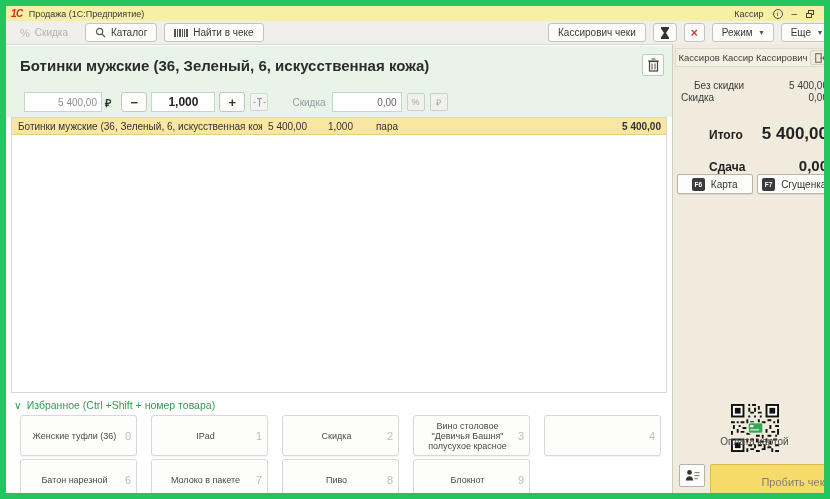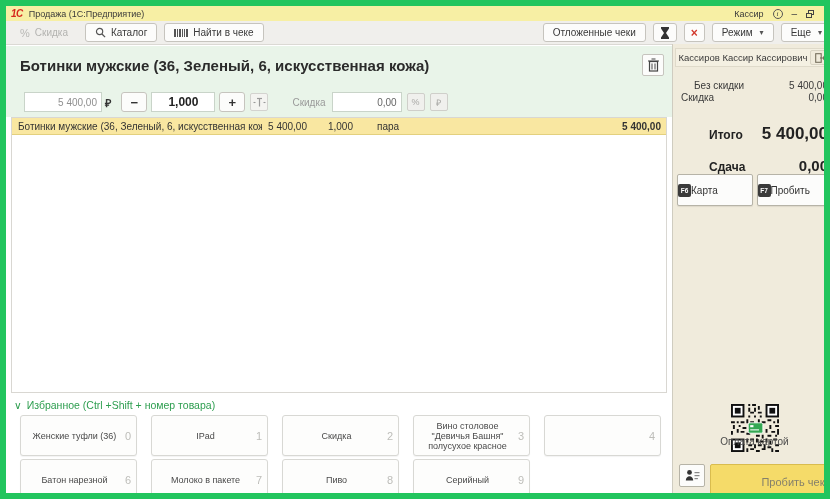--- a/index.html
+++ b/index.html
@@ -52,21 +52,21 @@
   .minibtn { width:18px; height:18px; margin-left:5px; background:#F0F0ED; border:1px solid #CFCFCA; border-radius:2px;
     font-size:9px; color:#a9a9a6; display:flex; align-items:center; justify-content:center; }
 
   .list-frame { position:absolute; left:5px; top:111px; width:656px; height:276px; background:#fff;
     border:1px solid #D9D7D2; }
   .receipt-row { display:flex; align-items:center; height:17px; background:#F9E7A1;
     border-bottom:1px solid #E3D07E; font-size:10px; color:#333; }
   .rc-name { flex:0 0 250px; padding-left:6px; white-space:nowrap; overflow:hidden; }
   .rc-price { flex:0 0 45px; text-align:right; }
   .rc-qty { flex:0 0 46px; text-align:right; }
-  .rc-unit { flex:0 0 60px; padding-left:24px; }
+  .rc-unit { flex:0 0 60px; padding-left:8px;text-align:center; }
   .rc-sum { flex:1; text-align:right; font-weight:bold; padding-right:5px; }
 
   
   .fav-header { position:absolute; left:8px; top:393px; font-size:10.5px; color:#2E9E50; display:flex; align-items:center; gap:5px; }
   .fav-grid { position:absolute; left:14px; top:409px; width:644px; display:flex; flex-wrap:wrap; gap:3px 14px; }
   .tile { position:relative; flex:0 0 117px; height:41px; background:#FDFDFC; border:1px solid #D8D8D4;
     border-radius:3px; box-shadow:0 1px 1px rgba(0,0,0,0.05); display:flex; align-items:center; justify-content:center; }
   .tile-label { font-size:9px; color:#4a4a4a; text-align:center; line-height:10px; padding:2px 16px 2px 8px; }
   .tile-num { position:absolute; right:5px; top:50%; transform:translateY(-50%); font-size:11px; color:#BDBDB9; }
 
@@ -80,22 +80,22 @@
     background:#F0EBDC; border:1px solid #D8D3C3; border-radius:2px; }
   .sum-row { position:absolute; left:8px; right:8px; display:flex; justify-content:space-between;
     font-size:10px; color:#3a3a3a; }
   .sum-row.r1 { top:36px;margin-left:13px; } .sum-row.r2 { top:48px; }
   .total-row { position:absolute; left:8px; right:8px; display:flex; justify-content:space-between; align-items:baseline; }
   .total-row.itogo { top:80px; } .total-row.sdacha { top:113px; }
   .big-label { font-size:12px; font-weight:bold; color:#222;margin-left:28px; }
   .big-value { font-size:17px; font-weight:bold; color:#222; }
   .mid-value { font-size:15px; font-weight:bold; color:#222; }
   .pay-row { position:absolute; left:4px; right:4px; top:130px; display:flex; gap:4px; }
-  .paybtn { flex:1; height:32px; background:#FCFCFB; border:1px solid #B6B3A7; border-radius:2px;
-    display:flex; align-items:center; font-size:10px; color:#333;
+  .paybtn { flex:1; height:20px; background:#FCFCFB; border:1px solid #B6B3A7; border-radius:2px;
+    display:flex; align-items:center; justify-content:center; gap:6px; font-size:10px; color:#333;
     box-shadow:0 1px 1px rgba(0,0,0,0.08); }
   .fkey { width:13px; height:13px; background:#3a3a3a; border-radius:2px; color:#fff; font-size:6.5px;
     font-weight:bold; display:flex; align-items:center; justify-content:center; }
   .qr-wrap { position:absolute; left:0; right:0; top:360px; display:flex; justify-content:center; }
   .qr-caption { position:absolute; left:0; right:0; top:392px; text-align:center; font-size:10px; color:#4a4a4a; }
   .bottom-row { position:absolute; left:6px; right:3px; bottom:5px; display:flex; gap:5px; }
   .customer-btn { width:26px; height:23px; background:#FCFCFB; border:1px solid #B6B3A7; border-radius:2px;
     display:flex; align-items:center; justify-content:center; }
   .checkout-btn { flex:1; height:36px; background:#F5DB69; border:1px solid #D9BC4E; border-radius:2px;
     font-size:11px; color:#85816B; display:flex; align-items:center; justify-content:center;padding-left:43px; }
@@ -138,21 +138,21 @@
           <rect x="3" y="1" width="1" height="8" fill="#555"></rect>
           <rect x="5" y="1" width="2" height="8" fill="#555"></rect>
           <rect x="8" y="1" width="1" height="8" fill="#555"></rect>
           <rect x="10" y="1" width="1" height="8" fill="#555"></rect>
           <rect x="12" y="1" width="2" height="8" fill="#555"></rect>
         </svg>
       <span>Найти в чеке</span>
     </span>
     <div class="toolbar-right">
       <span class="tbtn">
-          <span>Отложенные чеки</span>
+          <span>Кассирович чеки</span>
         </span>
       <span class="tbtn iconbtn">
         <svg width="10" height="12" viewBox="0 0 10 12">
             <path d="M1 0h8v1.5L6 6l3 4.5V12H1v-1.5L4 6 1 1.5z" fill="#333"></path>
           </svg>
       </span>
       <span class="tbtn iconbtn">
         <span class="redx">×</span>
       </span>
       <span class="tbtn">
@@ -237,21 +237,21 @@
       </div>
     <div class="tile">
         <span class="tile-label">Молоко в пакете</span>
         <span class="tile-num">7</span>
       </div>
     <div class="tile">
         <span class="tile-label">Пиво</span>
         <span class="tile-num">8</span>
       </div>
     <div class="tile">
-        <span class="tile-label">Серийный</span>
+        <span class="tile-label">Блокнот</span>
         <span class="tile-num">9</span>
       </div>
   </div>
 
   <div class="sidebar">
     <div class="cashier-bar">
       <span class="cashier-name">Кассиров Кассир Кассирович</span>
       <span class="logout-btn">
         <svg width="11" height="10" viewBox="0 0 11 10">
             <rect x="0.7" y="0.7" width="5.5" height="8.6" fill="none" stroke="#77705E" stroke-width="1.1"></rect>
@@ -276,21 +276,21 @@
       <span class="big-label">Сдача</span>
       <span class="mid-value">0,00</span>
     </div>
     <div class="pay-row">
       <span class="paybtn">
         <span class="fkey">F6</span>
         <span>Карта</span>
       </span>
       <span class="paybtn">
         <span class="fkey">F7</span>
-        <span>Пробить</span>
+        <span>Сгущенка</span>
       </span>
     </div>
     <div class="qr-wrap">
       <svg width="48" height="48" viewBox="0 0 25 25">
         <g fill="#111">
           <rect x="0" y="0" width="7" height="7"></rect>
             <rect x="18" y="0" width="7" height="7"></rect>
             <rect x="0" y="18" width="7" height="7"></rect>
         </g>
         <g fill="#fff">

